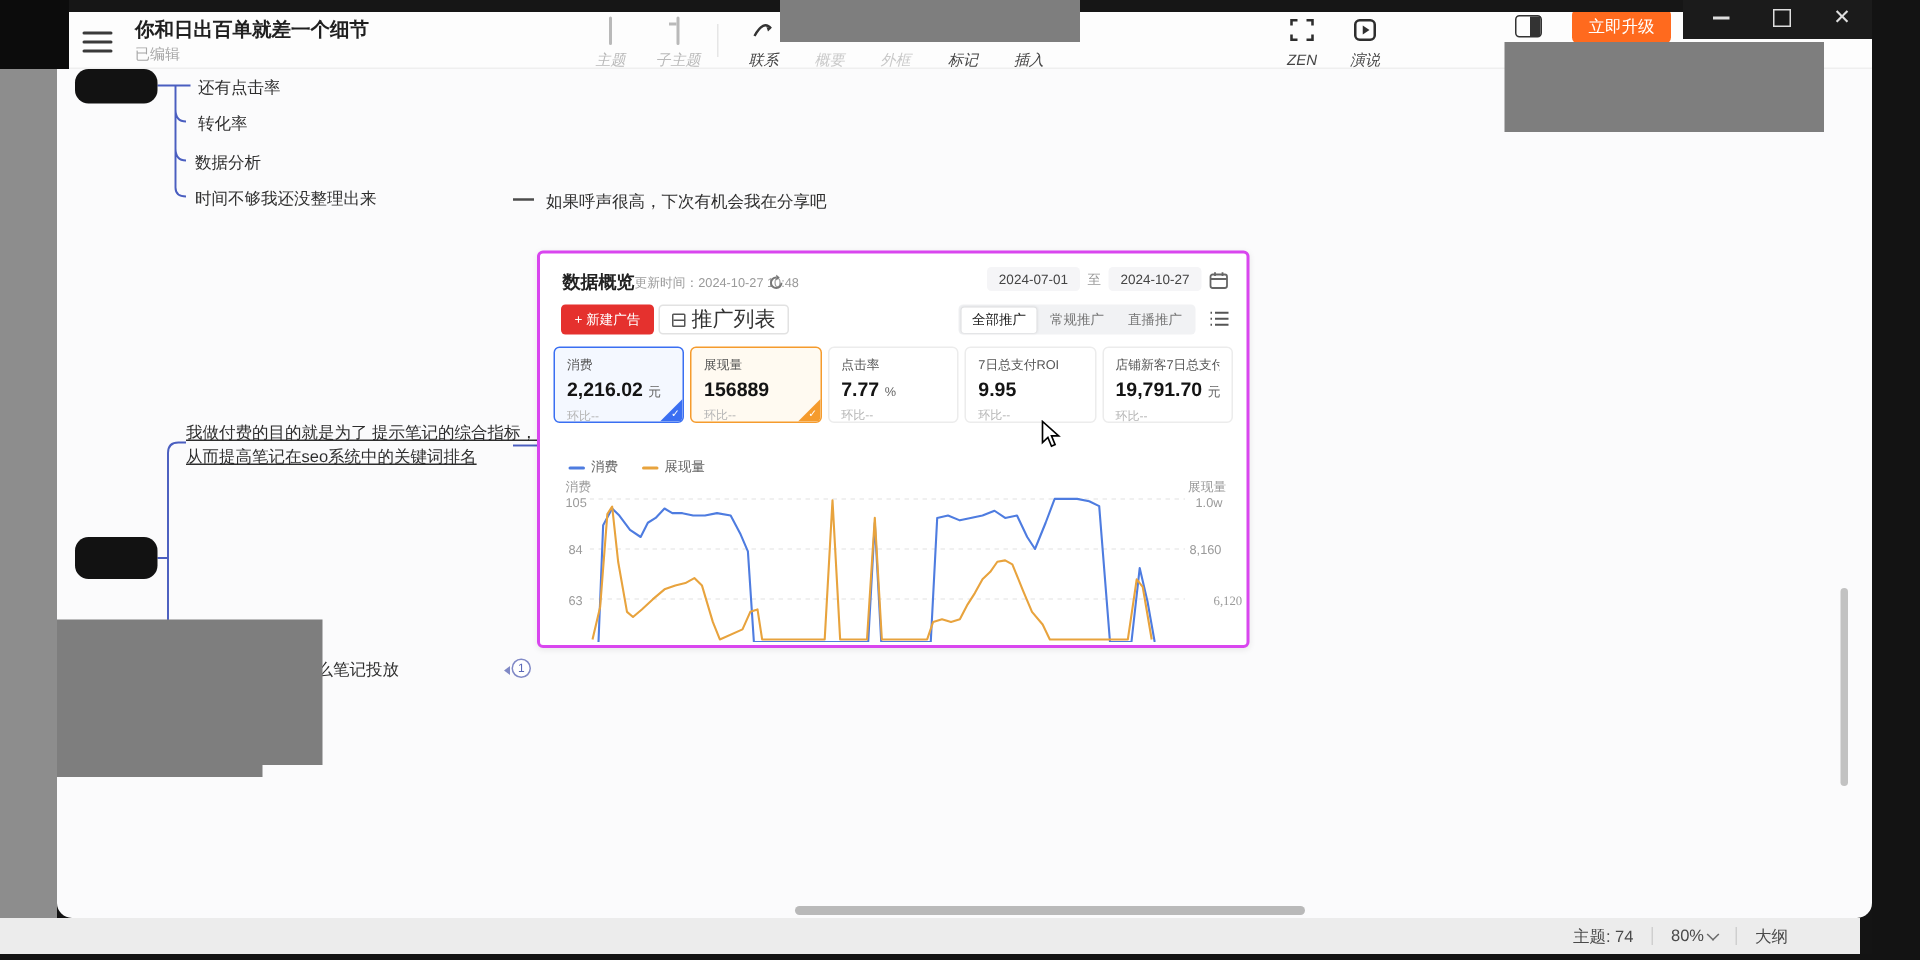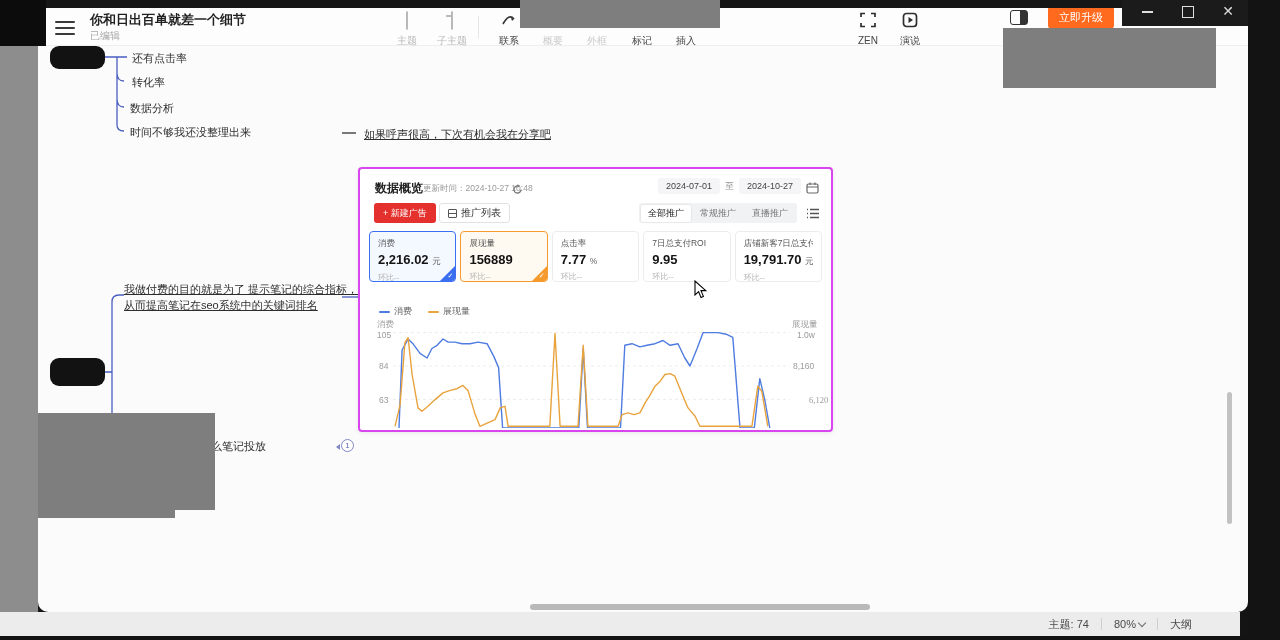--- a/index.html
+++ b/index.html
@@ -22,21 +22,21 @@
     border-bottom:1px solid #efefef; }
 
   .hamburger { position:absolute; left:17px; top:9px; width:20px; height:18px; cursor:pointer; }
   .hamburger span { display:block; height:2px; background:#3a3a3a; margin:4px 0; border-radius:1px; }
 
   .doc-title { position:absolute; left:52px; top:3px; font-size:13px; font-weight:bold; color:#1f1f1f; }
   .doc-sub   { position:absolute; left:52px; top:21px; font-size:10px; color:#a7a7a7; }
 
   .tb-item { position:absolute; top:4px; width:44px; text-align:center; }
   .tb-item .ic { display:block; height:16px; margin:0 auto 2px; }
-  .tb-item .lb { font-size:10px; color:#444; }
+  .tb-item .lb { font-size:10px; color:#444;font-style:italic; }
   .tb-item.dim .lb { color:#b9b9b9; }
   .tb-item.faded .lb { color:#c9c9c9; }
   .tb-divider { position:absolute; left:440px; top:8px; width:1px; height:22px; background:#e6e6e6; }
 
   .ic-topic { width:15px; height:12px; border:1.6px solid #b9b9b9; border-radius:4px; margin:2px auto 0; }
   .ic-subtopic { width:15px; height:10px; border:1.6px solid #b9b9b9; border-radius:3px; margin:3px auto 0; position:relative; }
   .ic-subtopic:before { content:""; position:absolute; left:-6px; top:3px; width:5px; height:1.6px; background:#b9b9b9; }
   .ic-rel { width:16px; height:14px; margin:0 auto; }
 
   .upgrade-btn { position:absolute; left:1010px; top:-2px; padding:4px 11px; background:#ff6a1e;
@@ -74,21 +74,21 @@
   .dash-refresh { position:absolute; left:152px; top:12px; width:11px; height:11px; cursor:pointer; }
 
   .date-range { position:absolute; right:12px; top:9px; display:flex; align-items:center; gap:5px; }
   .date-pill { background:#f5f5f7; border-radius:3px; padding:3px 8px; font-size:9px; color:#444; cursor:pointer; }
   .date-sep { font-size:9px; color:#999; }
   .cal-icon { width:13px; height:12px; cursor:pointer; }
 
   .btn-red { position:absolute; left:14px; top:34px; height:20px; padding:0 9px; background:#e5312e; color:#fff;
     font-size:9px; border:none; border-radius:3px; cursor:pointer; }
   .btn-white { position:absolute; left:79px; top:34px; height:20px; padding:0 8px; background:#fff; color:#333;
-    font-size:10px; border:1px solid #e2e2e2; border-radius:3px; cursor:pointer; display:flex; align-items:center; gap:4px; }
+    font-size:14px; border:1px solid #e2e2e2; border-radius:3px; cursor:pointer; display:flex; align-items:center; gap:4px; }
   .grid-ic { width:9px; height:9px; border:1.2px solid #555; border-radius:1px; position:relative; }
   .grid-ic:before { content:""; position:absolute; left:0; top:3px; width:100%; height:1.2px; background:#555; }
 
   .segments { position:absolute; right:34px; top:34px; height:20px; background:#f1f2f4; border-radius:3px;
     display:flex; align-items:center; padding:2px; gap:2px; }
   .seg { font-size:9px; color:#777; padding:2px 7px; border-radius:2px; cursor:pointer; white-space:nowrap; }
   .seg.active { background:#fff; color:#222; box-shadow:0 0 2px rgba(0,0,0,.15); }
   .list-ic { position:absolute; right:11px; top:37px; width:14px; height:13px; cursor:pointer; }
 
   .metric-row { position:absolute; left:9px; top:62px; width:453px; display:flex; gap:4px; }
@@ -213,21 +213,21 @@
         <path d="M304 289 H320"></path>
       </g>
       <path d="M304 125 H318" stroke="#4c4c4c" stroke-width="1.6"></path>
     </svg>
 
     <div class="mm-node-black" style="left:12px; top:38px; width:55px; height:23px;"></div>
     <div class="mm-text" style="left:94px; top:43px;">还有点击率</div>
     <div class="mm-text" style="left:94px; top:67px;">转化率</div>
     <div class="mm-text" style="left:92px; top:93px;">数据分析</div>
     <div class="mm-text" style="left:92px; top:117px;">时间不够我还没整理出来</div>
-    <div class="mm-text" style="left:326px; top:119px;text-decoration:underline;">如果呼声很高，下次有机会我在分享吧</div>
+    <div class="mm-text" style="left:326px; top:119px;">如果呼声很高，下次有机会我在分享吧</div>
 
     <div class="mm-node-black" style="left:12px; top:350px; width:55px; height:28px;"></div>
     <div class="mm-bigtext" style="left:86px; top:273px;">
       <div>我做付费的目的就是为了 提示笔记的综合指标，</div>
       <div>从而提高笔记在seo系统中的关键词排名</div>
     </div>
     <div class="mm-text" style="left:162px; top:431px;">什么笔记投放</div>
     <div class="link-badge" style="left:303px; top:431px;">1</div>
 
     <div class="dash" style="left:320px; top:159px;">

